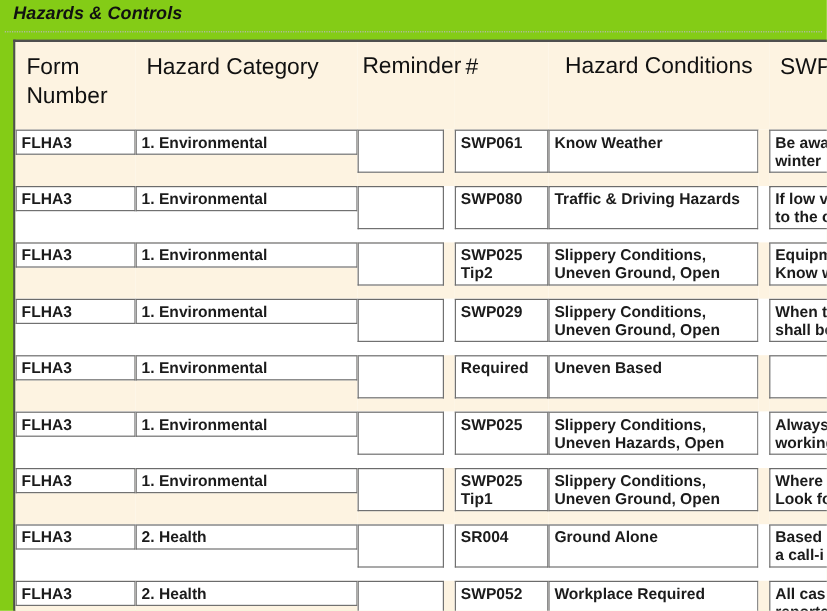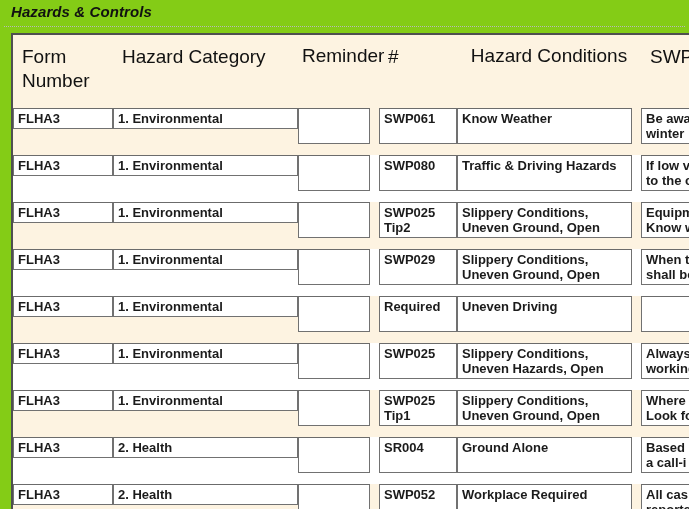--- a/index.html
+++ b/index.html
@@ -269,21 +269,21 @@
               <div class="cell cell-short">1. Environmental</div>
             </td>
             <td>
               <div class="cell cell-tall"></div>
             </td>
             <td class="col-gap"></td>
             <td>
               <div class="cell cell-tall">Required</div>
             </td>
             <td>
-              <div class="cell cell-tall">Uneven Driving</div>
+              <div class="cell cell-tall">Uneven Based</div>
             </td>
             <td class="col-gap"></td>
             <td>
               <div class="cell cell-tall"></div>
             </td>
           </tr>
           <tr class="band-b">
             <td>
               <div class="cell cell-short">FLHA3</div>
             </td>

